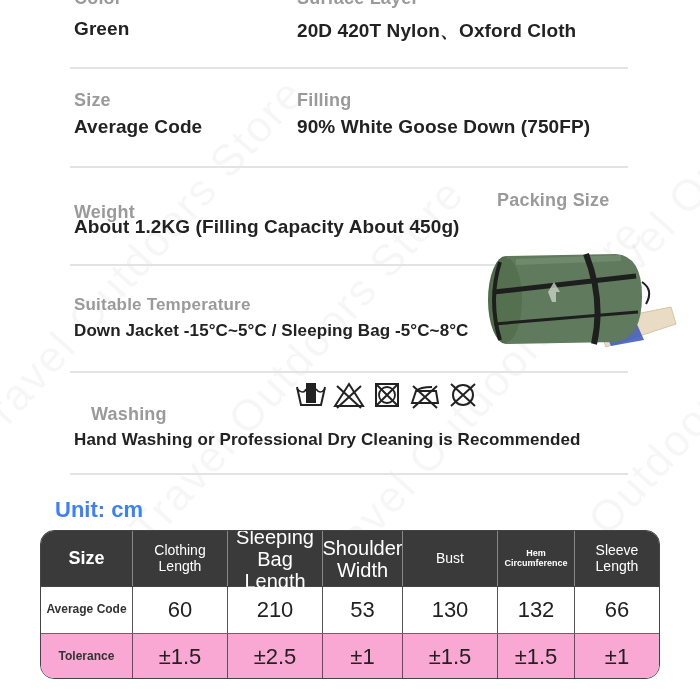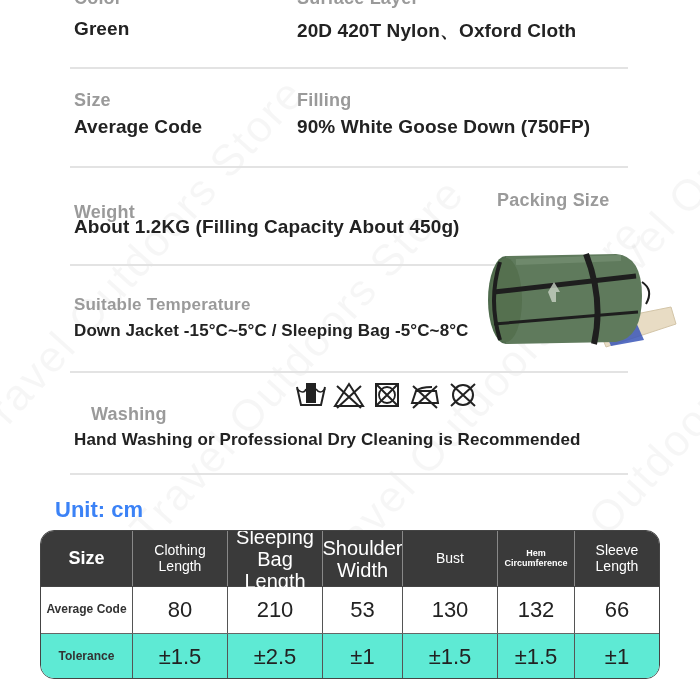--- a/index.html
+++ b/index.html
@@ -30,21 +30,21 @@
 
   .unit { position: absolute; left: 55px; top: 497px; font-size: 22px; color: #3b82f6; font-weight: 700; }
 
   .table {
     position: absolute; left: 40px; top: 530px; width: 620px; height: 149px;
     border: 1.5px solid #444; border-radius: 14px; overflow: hidden; box-sizing: border-box;
   }
   .row { display: flex; width: 100%; }
   .row.head { height: 55px; background: #3a3a3a; color: #fff; }
   .row.avg { height: 46px; background: #fff; border-top: 1.5px solid #444; }
-  .row.tol { height: 46px; background: #5eead4; border-top: 1.5px solid #666; }
+  .row.tol { height: 46px; background: #f9a8d4; border-top: 1.5px solid #666; }
   .cell {
     display: flex; align-items: center; justify-content: center; text-align: center;
     border-left: 1.5px solid #555; box-sizing: border-box; line-height: 1.1;
   }
   .row.head .cell { border-left-color: #888; }
   .cell:first-child { border-left: none; }
   .c0 { width: 91px; } .c1 { width: 95px; } .c2 { width: 95px; } .c3 { width: 80px; }
   .c4 { width: 95px; } .c5 { width: 77px; } .c6 { flex: 1; }
   .hd-lg { font-size: 14px; font-weight: 400; }
   .hd-md { font-size: 20px; font-weight: 400; }
@@ -139,21 +139,21 @@
       <div class="cell c0 hd-sz">Size</div>
       <div class="cell c1 hd-lg">Clothing Length</div>
       <div class="cell c2 hd-md">Sleeping Bag Length</div>
       <div class="cell c3 hd-md">Shoulder Width</div>
       <div class="cell c4 hd-lg">Bust</div>
       <div class="cell c5 hd-xs">Hem Circumference</div>
       <div class="cell c6 hd-lg">Sleeve Length</div>
     </div>
     <div class="row avg">
       <div class="cell c0 rowlabel">Average Code</div>
-      <div class="cell c1 num">80</div>
+      <div class="cell c1 num">60</div>
       <div class="cell c2 num">210</div>
       <div class="cell c3 num">53</div>
       <div class="cell c4 num">130</div>
       <div class="cell c5 num">132</div>
       <div class="cell c6 num">66</div>
     </div>
     <div class="row tol">
       <div class="cell c0 rowlabel">Tolerance</div>
       <div class="cell c1 num">±1.5</div>
       <div class="cell c2 num">±2.5</div>

